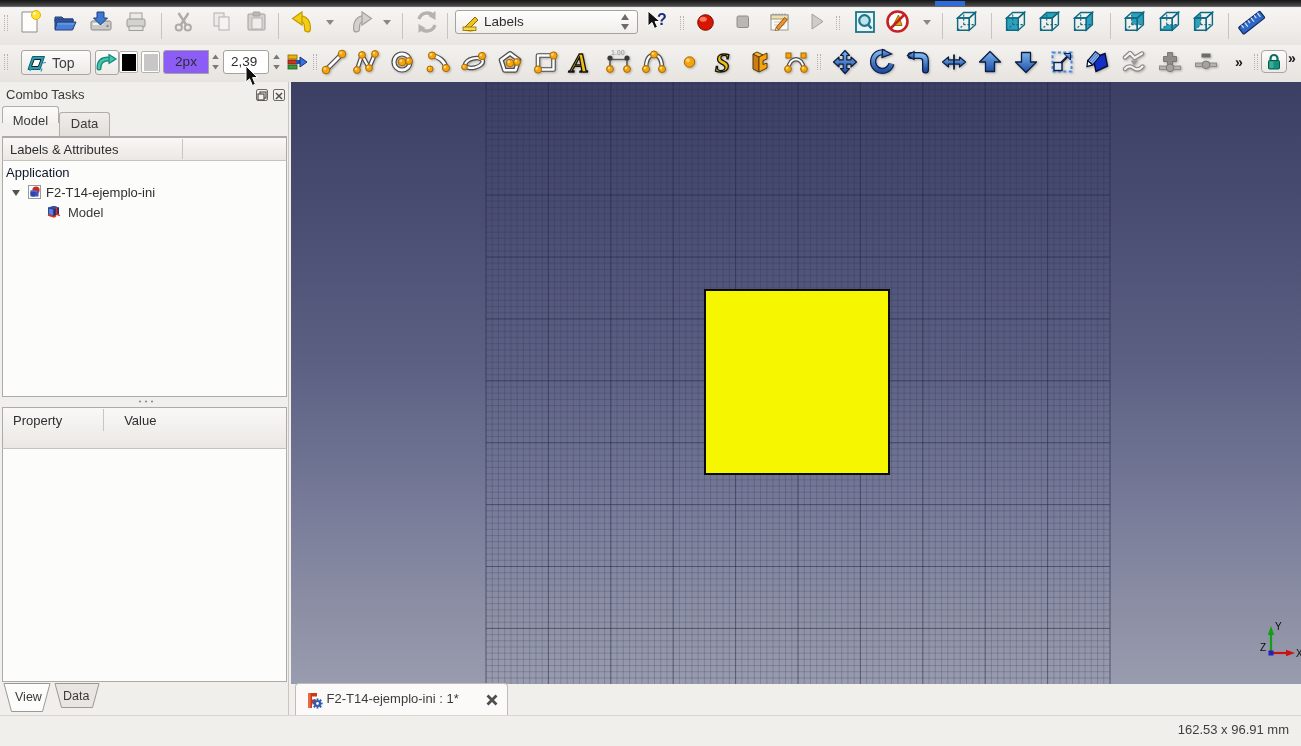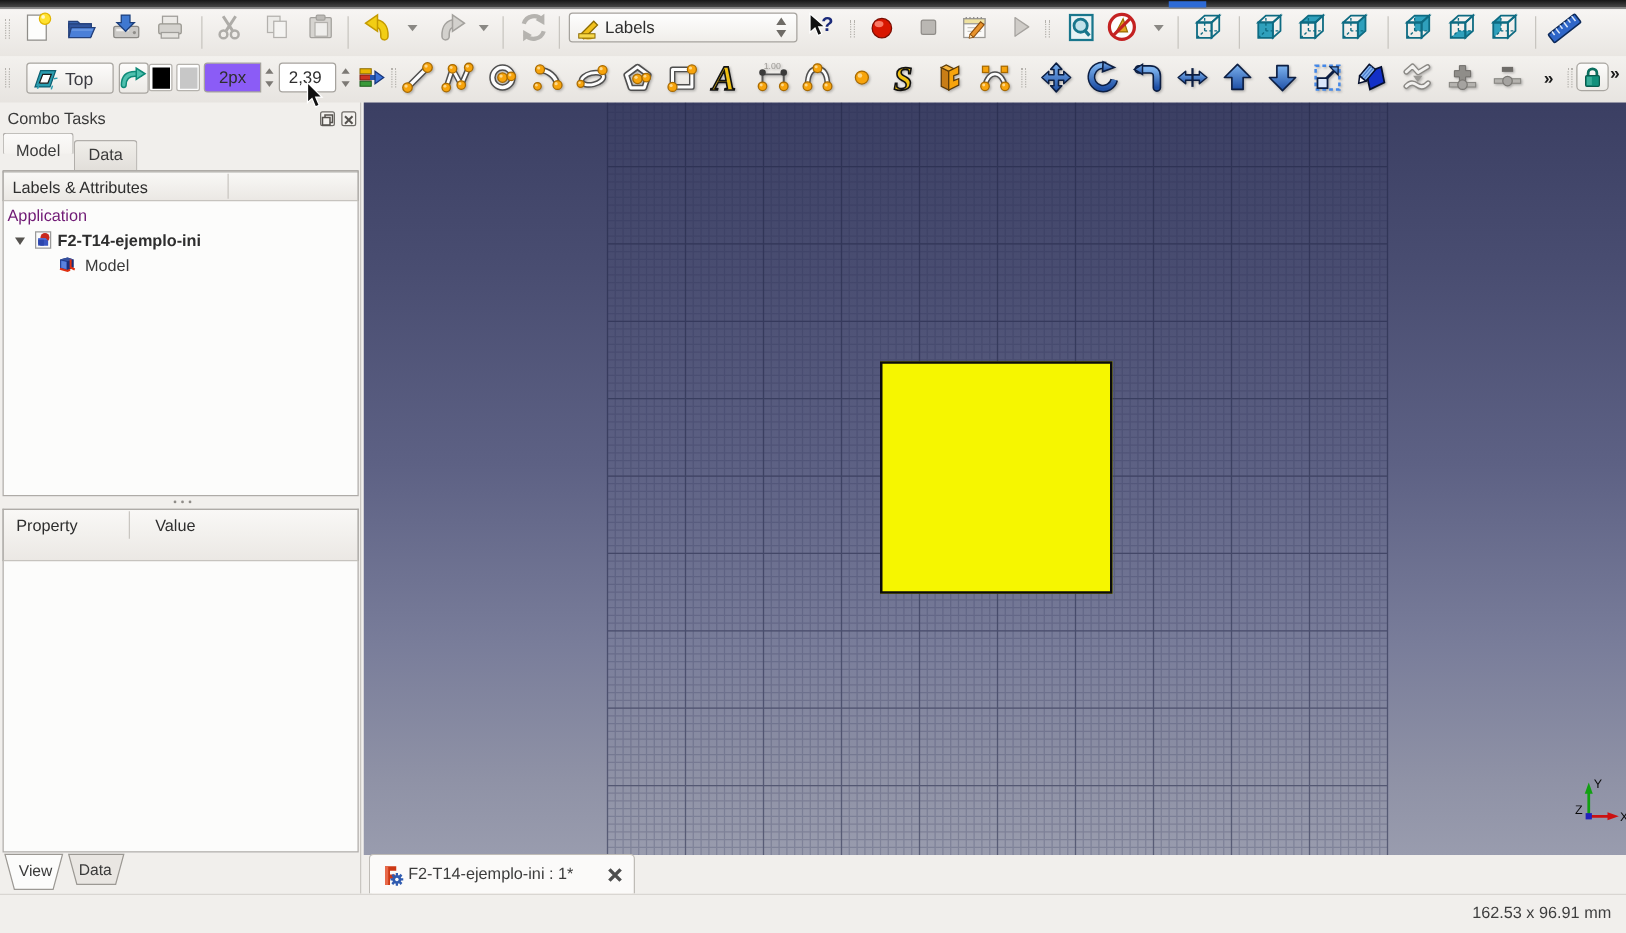--- a/index.html
+++ b/index.html
@@ -465,34 +465,34 @@
     </svg></div>
 <div class="titlebtn" style="left:273px"><svg width="10" height="10" style="position:static;margin-top:1px">
       <path d="M2,2 L8,8 M8,2 L2,8" stroke="#55524e" stroke-width="1.6"></path>
     </svg></div>
 <div class="tab" id="tabtasks">Data</div>
 <div class="tab" id="tabmodel">Model</div>
 <div class="abs" id="treeframe"></div>
 <div class="abs" style="left:288px;top:82px;width:1px;height:633px;background:#c9c6c1"></div>
 <div class="abs" id="treehdr">Labels &amp; Attributes</div>
 <div class="abs" id="treehdrsep"></div>
-<div class="abs" style="left:6px;top:165px;font-size:13px;color:#701a75">Application</div>
+<div class="abs" style="left:6px;top:165px;font-size:13px;color:#0f172a">Application</div>
 <svg class="abs" style="left:11px;top:189px" width="10" height="8">
     <polygon points="1,1 9,1 5,7" fill="#55534f"></polygon>
   </svg>
 <svg class="abs" style="left:28px;top:185px" width="14" height="14" viewBox="0 0 14 14">
 <rect x="0.5" y="0.5" width="12" height="13" fill="#fbfbfb" stroke="#9a9a9a"></rect>
 <circle cx="8" cy="5" r="3.6" fill="#c8281e"></circle>
 <g>
       <polygon points="2.5,5.5 8.5,5.5 10.5,7.5 10.5,11.5 4.5,11.5 2.5,9.5" fill="#3a55c0"></polygon>
 <polygon points="2.5,5.5 8.5,5.5 9.8,6.8 3.8,6.8" fill="#5a75d8"></polygon>
 <rect x="2.5" y="6.8" width="4.6" height="4.7" fill="#2c46ad"></rect>
     </g>
 </svg>
-<div class="abs" style="left:46px;top:185px;font-size:13px;font-weight:bold;color:#2e2e2e">F2-T14-ejemplo-ini</div>
+<div class="abs" style="left:46px;top:185px;font-size:13px;font-weight:normal;color:#2e2e2e">F2-T14-ejemplo-ini</div>
 <svg class="abs" style="left:46px;top:203px" width="15" height="15" viewBox="0 0 15 15">
 <polygon points="2,4.5 8,3 13,4.5 13,11 8,13.5 2,11.5" fill="#1b2f7a"></polygon>
 <polygon points="2,4.5 8,3 13,4.5 8,6" fill="#35509e"></polygon>
 <polygon points="2.5,5.2 7.5,6.3 7.5,12.8 2.5,11.3" fill="#3f64c8"></polygon>
 <polygon points="3.2,5.8 6.8,6.6 6.8,12 3.2,10.9" fill="#5b82de"></polygon>
 <path d="M10.5,4.5 V11 L13.8,12.6" stroke="#e03010" stroke-width="1.6" fill="none"></path>
 <path d="M2,12 L8,13.8 10,12.8" stroke="#e03010" stroke-width="1.6" fill="none"></path>
 </svg>
 <div class="abs" style="left:68px;top:205px;font-size:13px;color:#3a3a3a">Model</div>
 <svg class="abs" id="splitdots" width="16" height="3">

